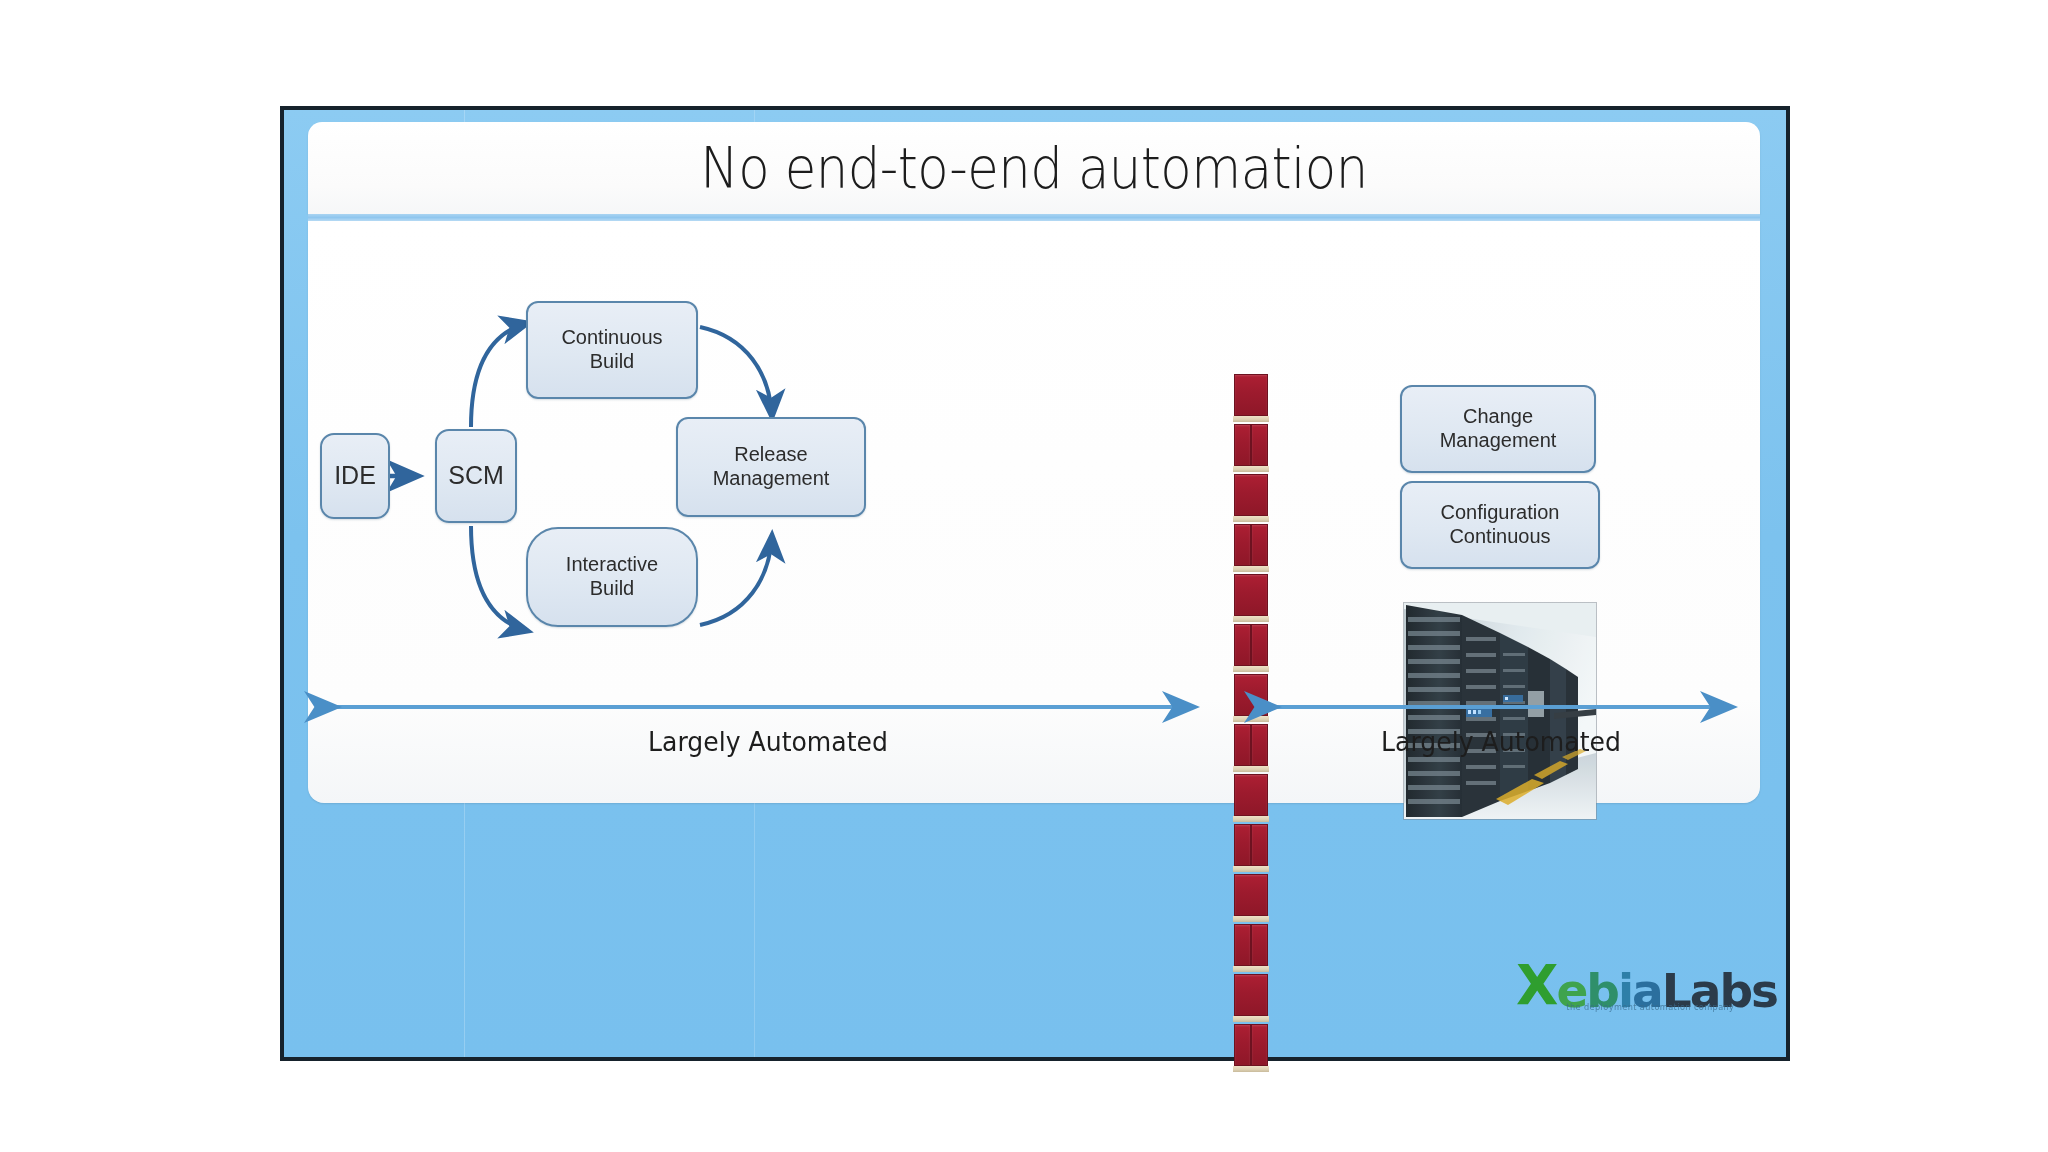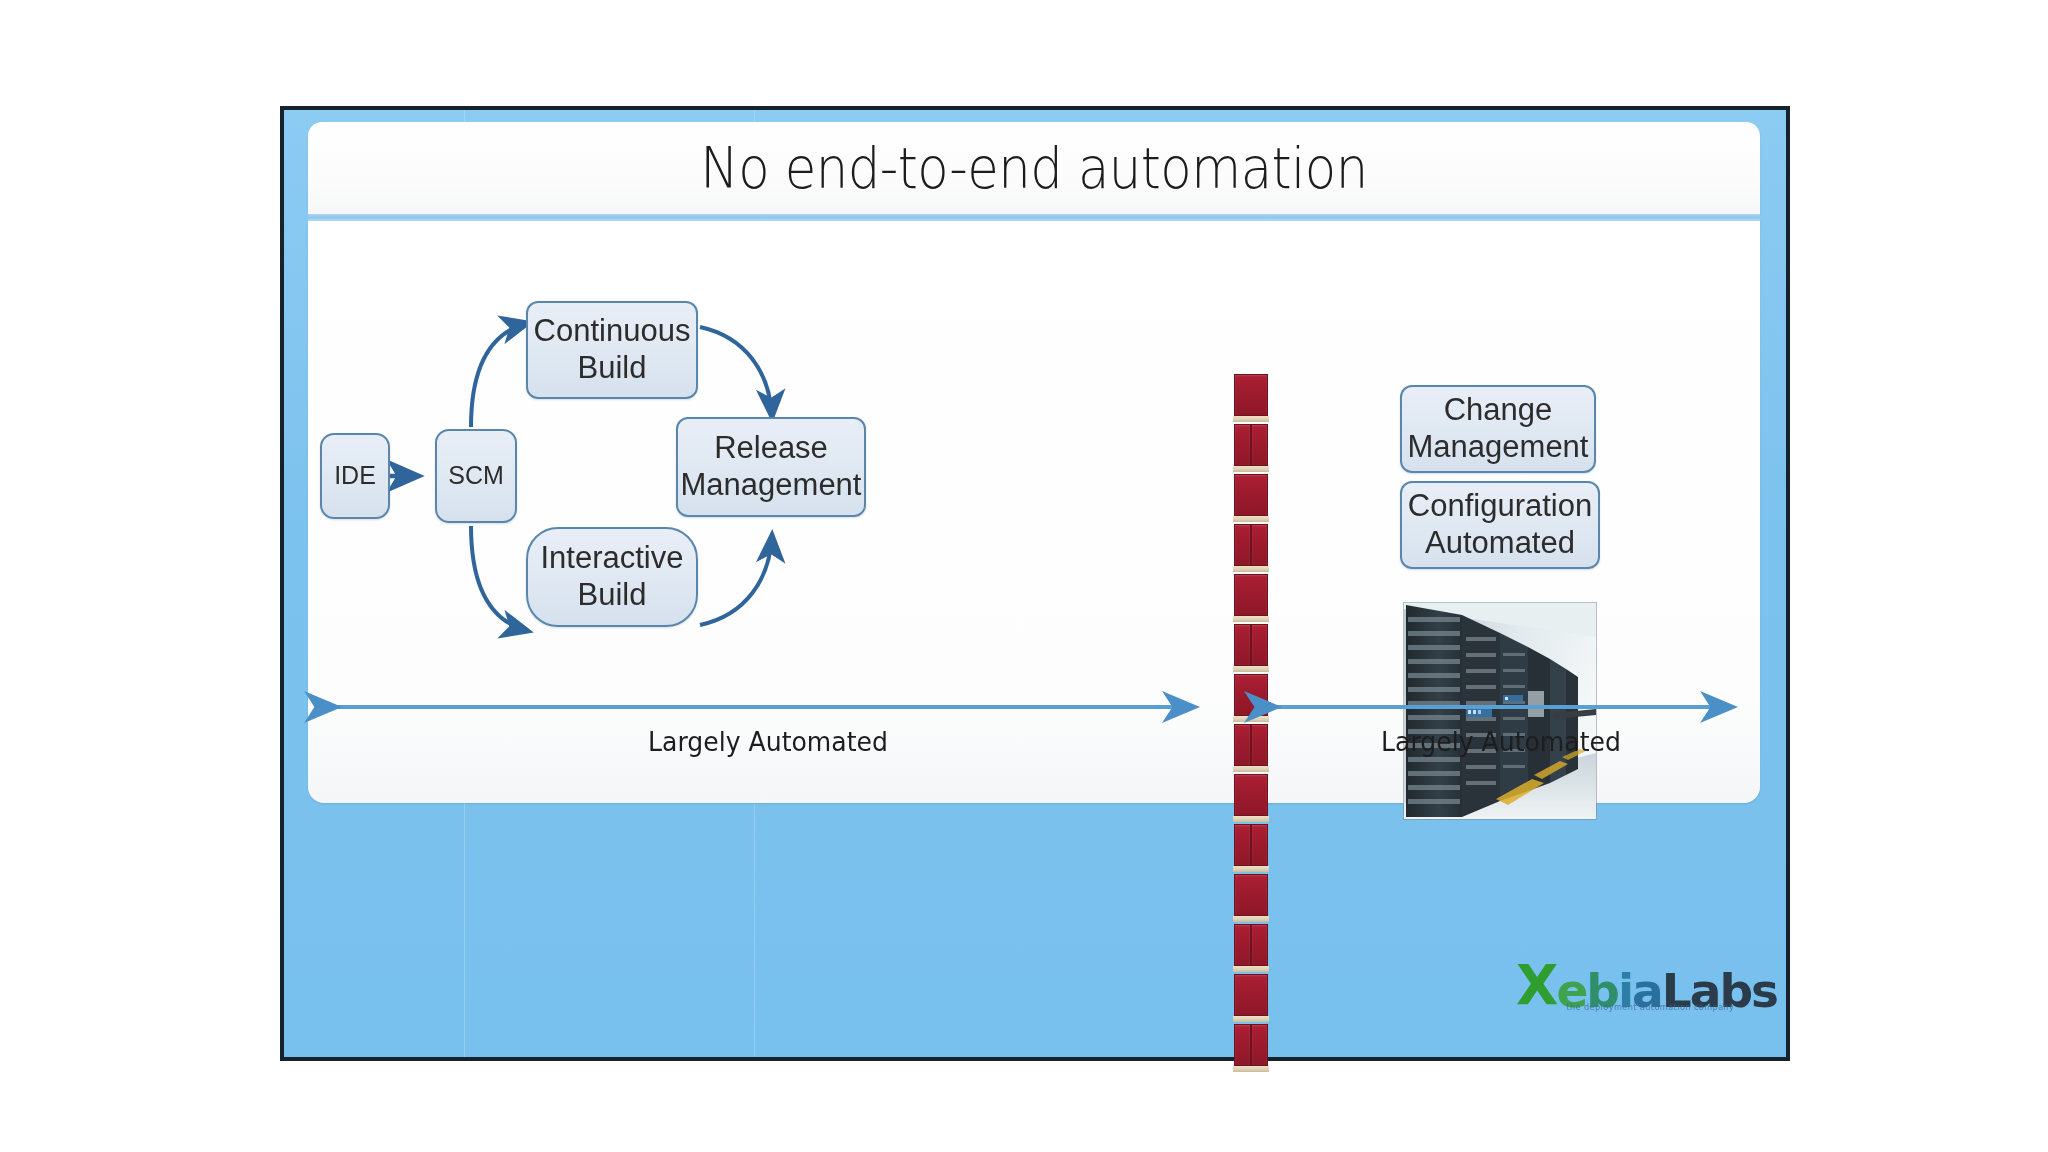--- a/index.html
+++ b/index.html
@@ -54,21 +54,21 @@
   }
 
   
   .fbox{
     position:absolute;box-sizing:border-box;
     background:linear-gradient(180deg,#e8eef6 0%,#dfe8f2 55%,#d6e1ee 100%);
     border:2.5px solid #5a86ab;
     border-radius:12px;
     display:flex;align-items:center;justify-content:center;
     text-align:center;line-height:1.18;
-    font-size:31px;color:#2c2c2c;
+    font-size:20px;color:#2c2c2c;
     box-shadow:0 1px 2px rgba(40,70,100,.18);
     padding:2px 6px;
   }
   .fbox.small{font-size:25px;border-radius:14px;text-align:right;}
 
   
   .svg-layer{position:absolute;left:0;top:0;width:100%;height:100%;overflow:visible;pointer-events:none;}
 
   
   #brick-wall{
@@ -239,21 +239,21 @@
             <div class="brick a"></div>
             <div class="brick b"></div>
             <div class="mortar"></div>
           </div>
       </div>
 
       <div class="fbox" id="change-mgmt" style="white-space:pre-line;">Change
 Management</div>
 
       <div class="fbox" id="config-mgmt" style="white-space:pre-line;">Configuration
-Automated</div>
+Continuous</div>
 
       <div id="server-photo">
         <svg width="192" height="216" viewBox="0 0 192 216" preserveAspectRatio="none">
           <defs>
             <linearGradient id="roomBg" x1="0" y1="0" x2="1" y2="0.4">
               <stop offset="0%" stop-color="#b9c6cc"></stop>
               <stop offset="55%" stop-color="#dfe8ec"></stop>
               <stop offset="100%" stop-color="#f3f7f8"></stop>
             </linearGradient>
             <linearGradient id="rackDark" x1="0" y1="0" x2="1" y2="0">

